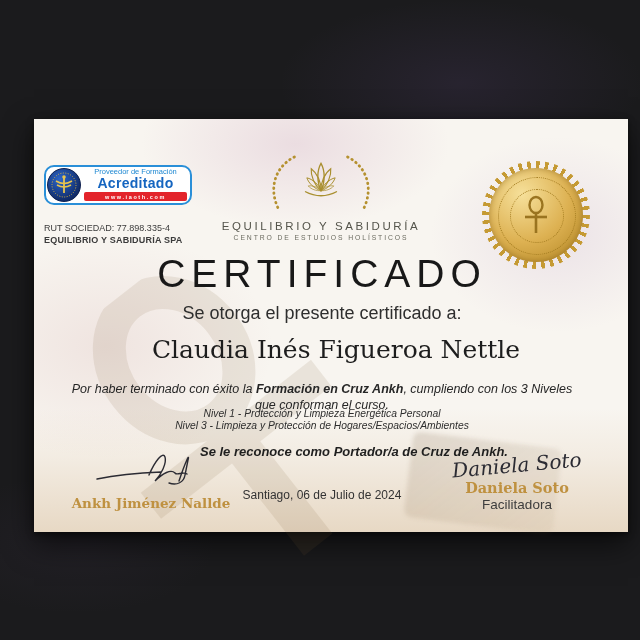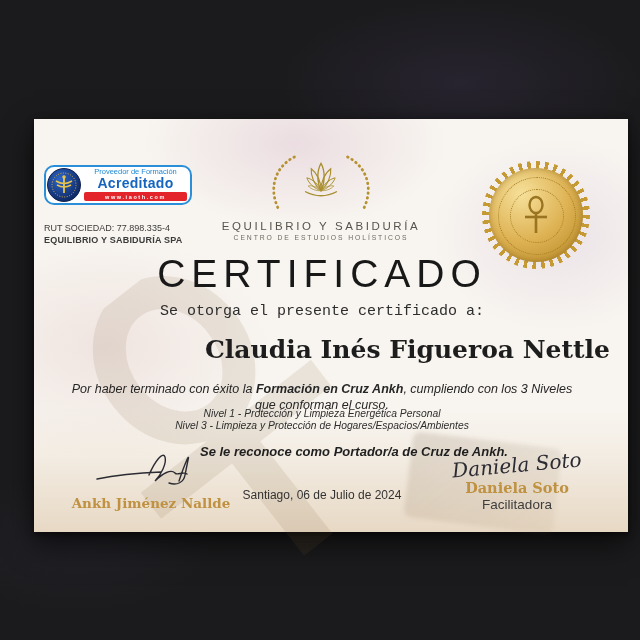--- a/index.html
+++ b/index.html
@@ -47,23 +47,23 @@
     background:radial-gradient(circle at 35% 28%, #f6e09a, #ddb152 52%, #bb8e2c 88%);
     box-shadow:inset 0 0 6px rgba(120,85,20,0.5);}
   .seal-ring1{position:absolute;left:16px;top:16px;width:76px;height:76px;border-radius:50%;
     border:1px dotted #a37c20;}
   .seal-ring2{position:absolute;left:28px;top:28px;width:52px;height:52px;border-radius:50%;
     border:1px dotted #a37c20;}
   .seal-ankh{position:absolute;left:0;top:0;width:108px;height:108px;display:flex;align-items:center;justify-content:center;}
   
   .title{position:absolute;left:0;top:133px;width:576px;text-align:center;
     font-size:39px;letter-spacing:6px;color:#181818;}
-  .subtitle{position:absolute;left:0;top:184px;width:576px;text-align:center;font-size:15px;color:#2e2e2e;font-family:Liberation Mono, monospace;}
-  .recipient{position:absolute;left:0;top:216px;width:576px;text-align:right;
-    font-family:"DejaVu Serif","Liberation Serif",serif;font-size:25px;color:#1d1d1d;font-weight:bold;}
+  .subtitle{position:absolute;left:0;top:184px;width:576px;text-align:center;font-size:18px;color:#2e2e2e;}
+  .recipient{position:absolute;left:14px;top:216px;width:576px;text-align:center;
+    font-family:"DejaVu Serif","Liberation Serif",serif;font-size:25px;color:#1d1d1d;}
   .body-text{position:absolute;left:28px;top:262px;width:520px;text-align:center;
     font-style:italic;font-size:12.5px;line-height:16px;color:#262626;}
   .levels{position:absolute;left:8px;top:289px;width:560px;text-align:center;
     font-style:italic;font-size:10.3px;line-height:11.6px;color:#2e2e2e;}
   .recognition{position:absolute;left:0;top:325px;width:576px;text-align:center;
     font-style:italic;font-weight:bold;font-size:13px;color:#1f1f1f;padding-left:32px;}
   
   .sig-left{position:absolute;left:22px;top:328px;width:190px;text-align:center;}
   .sig-right{position:absolute;left:388px;top:334px;width:190px;text-align:center;}
   .sig-script{font-family:"DejaVu Serif","Liberation Serif",serif;font-style:italic;font-size:20px;

